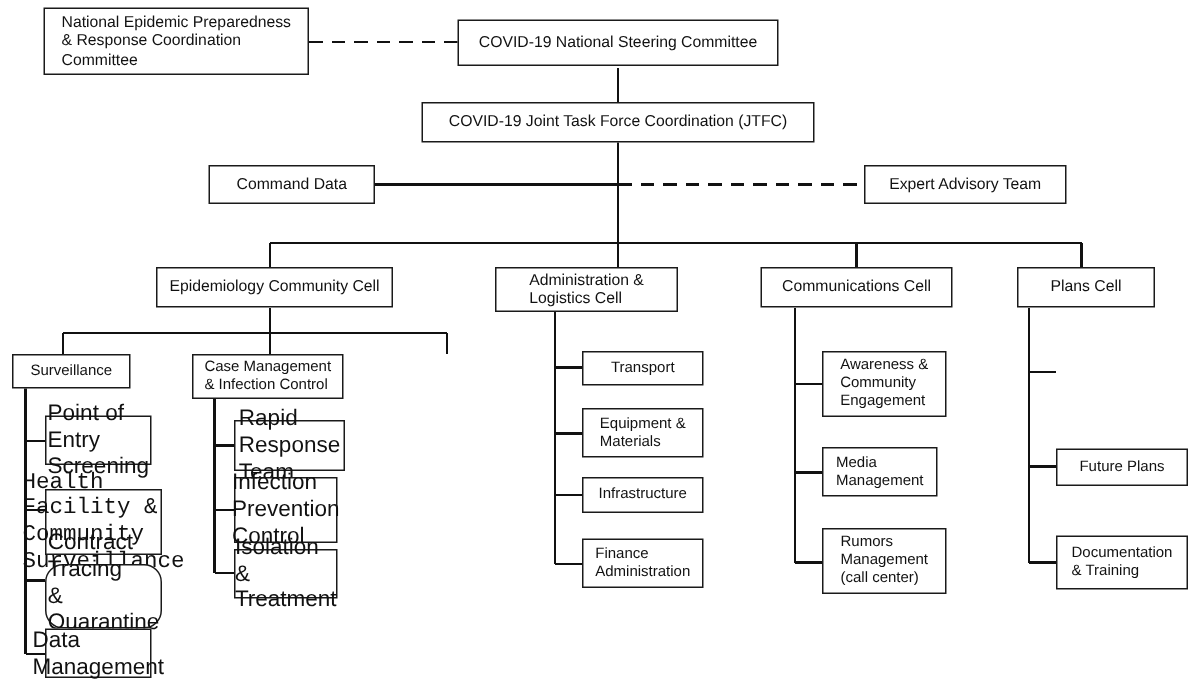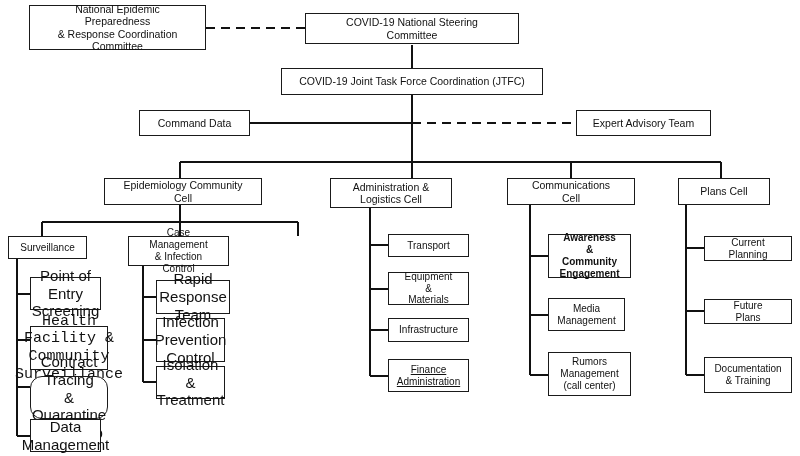--- a/index.html
+++ b/index.html
@@ -25,24 +25,24 @@
     pointer-events: none;
   }
   .node {
     position: absolute;
     box-sizing: border-box;
     background: #ffffff;
     border: 1.6px solid #1a1a1a;
     display: flex;
     align-items: center;
     justify-content: center;
-    text-align: center;
+    text-align: left;
     color: #111111;
     line-height: 1.18;
-    padding: 1px 15px;
+    padding: 1px 5px;
     white-space: pre-line;
     z-index: 2;
   }
   .lvl0 { font-size: 10.5px; }
   .lvl1 { font-size: 10.5px; }
   .lvl2 { font-size: 10.5px; }
   .lvl3 { font-size: 10px; }
   .lvl4 { font-size: 15px; }
 </style>
 </head>
@@ -168,34 +168,33 @@
   <div class="node lvl4" style="left:156px; top:366px; width:69px; height:33px;">Isolation &amp;
 Treatment</div>
 
   <div class="node lvl3" style="left:388px; top:234px; width:81px; height:23px;">Transport</div>
 
   <div class="node lvl3" style="left:388px; top:272px; width:81px; height:33px;">Equipment &amp;
 Materials</div>
 
   <div class="node lvl3" style="left:388px; top:318px; width:81px; height:24px;">Infrastructure</div>
 
-  <div class="node lvl3" style="left:388px; top:359px; width:81px; height:33px;text-decoration:underline;">Finance
+  <div class="node lvl3" style="left:388px; top:359px; width:81px; height:33px;">Finance
 Administration</div>
 
-  <div class="node lvl3" style="left:548px; top:234px; width:83px; height:44px;font-weight:bold;">Awareness &amp;
+  <div class="node lvl3" style="left:548px; top:234px; width:83px; height:44px;">Awareness &amp;
 Community
 Engagement</div>
 
   <div class="node lvl3" style="left:548px; top:298px; width:77px; height:33px;">Media
 Management</div>
 
   <div class="node lvl3" style="left:548px; top:352px; width:83px; height:44px;">Rumors
 Management
 (call center)</div>
 
-  <div class="node lvl3" style="left:704px; top:236px; width:88px; height:25px;">Current Planning</div>
 
   <div class="node lvl3" style="left:704px; top:299px; width:88px; height:25px;">Future Plans</div>
 
   <div class="node lvl3" style="left:704px; top:357px; width:88px; height:36px;">Documentation
 &amp; Training</div>
 
 </div>
 
 </body></html>

